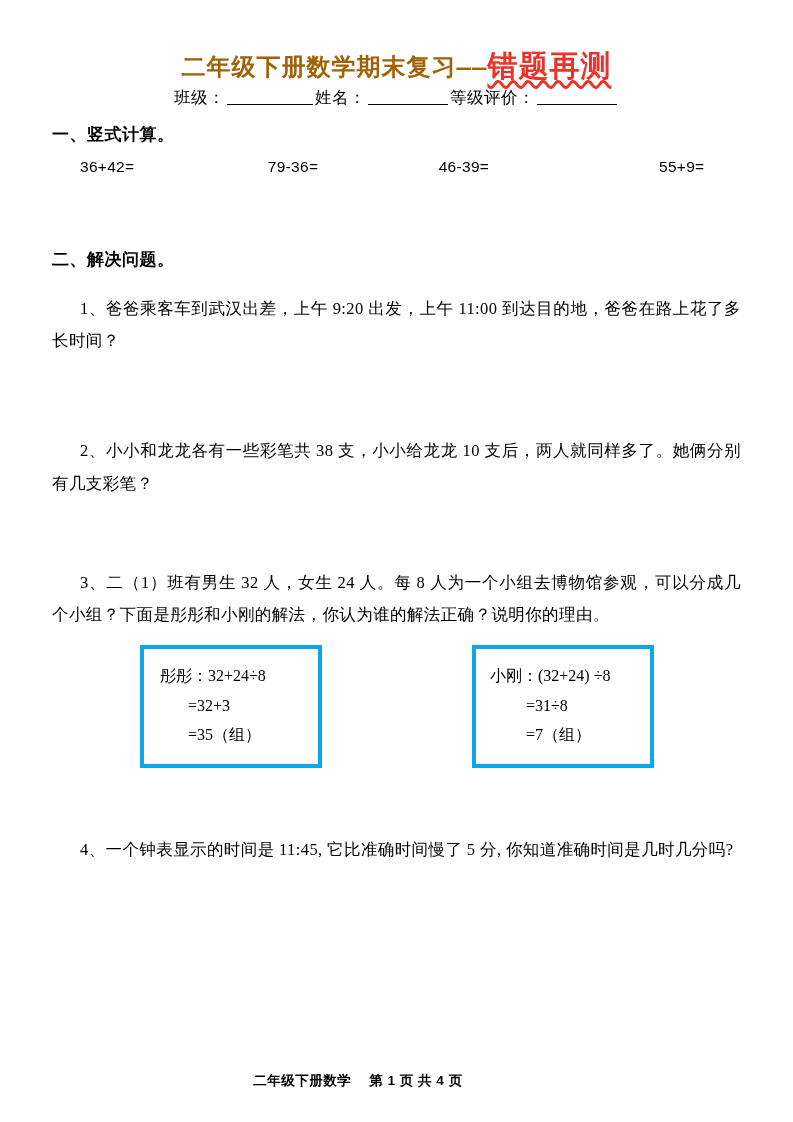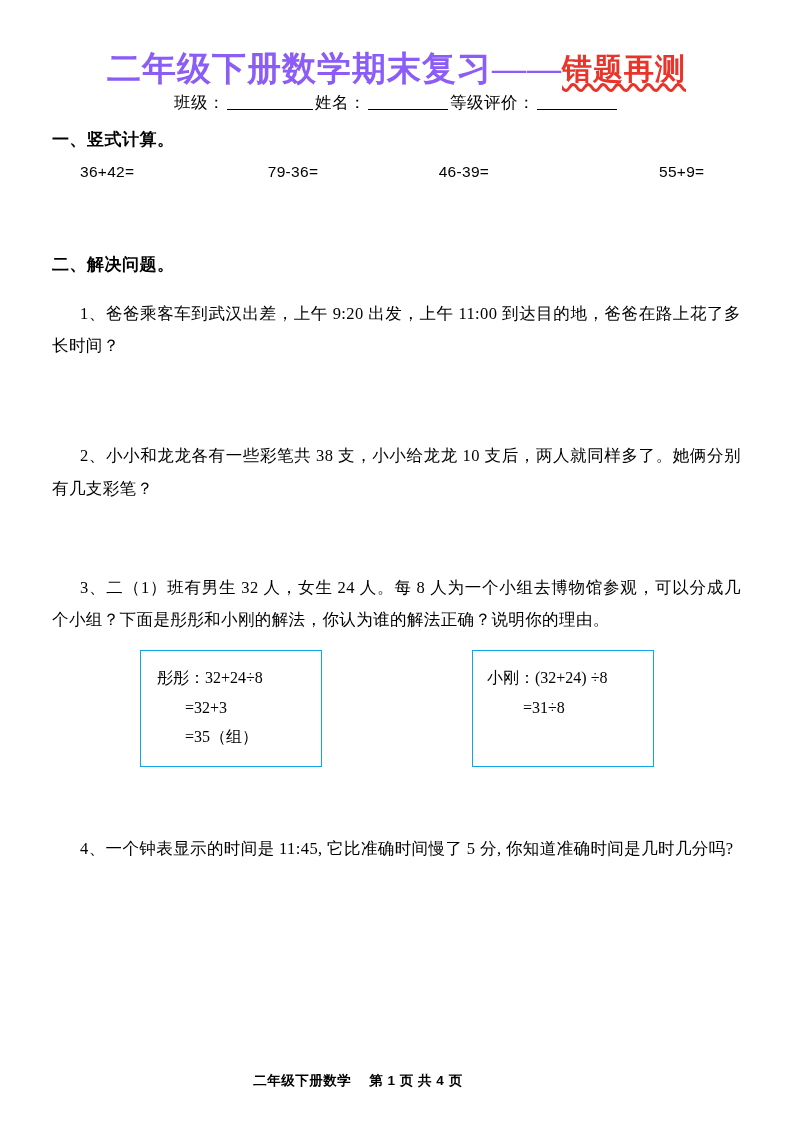--- a/index.html
+++ b/index.html
@@ -24,25 +24,25 @@
     padding: 0 52px;
   }
 
   
   .title-row {
     margin-top: 46px;
     text-align: center;
     white-space: nowrap;
   }
   .title-main {
-    font-family: Liberation Serif, serif;
-    font-weight: bold;
-    font-size: 34px;
+    font-family: Liberation Mono, monospace;
+    font-weight: bold;
+    font-size: 24px;
     letter-spacing: 1px;
-    color: #8b5cf6;
+    color: #a16207;
     vertical-align: middle;
   }
   .title-accent {
     font-family: "Liberation Sans", sans-serif;
     font-weight: bold;
     font-size: 30px;
     letter-spacing: 1px;
     color: #e8342a;
     vertical-align: middle;
     text-decoration: underline;
@@ -108,21 +108,21 @@
   .p4 { margin-top: 66px; }
 
   
   .boxes {
     margin-top: 14px;
     display: flex;
     gap: 150px;
     padding-left: 88px;
   }
   .sol-box {
-    border: 1px solid #0ea5e9;
+    border: 4px solid #0ea5e9;
     width: 182px;
     padding: 12px 0 14px 0;
     font-size: 16px;
     line-height: 1.85;
     box-sizing: border-box;
   }
   .sol-box .ln { display: block; }
   .sol-box .ln.l1 { padding-left: 16px; }
   .sol-box .ln.l2 { padding-left: 44px; }
   .sol-box .ln.l3 { padding-left: 44px; }
@@ -182,20 +182,21 @@
 
   <div class="boxes">
     <div class="sol-box left">
       <span class="ln l1">彤彤：32+24÷8</span>
       <span class="ln l2">=32+3</span>
       <span class="ln l3">=35（组）</span>
     </div>
     <div class="sol-box right">
       <span class="ln l1">小刚：(32+24) ÷8</span>
       <span class="ln l2">=31÷8</span>
+      <span class="ln l3">=7（组）</span>
     </div>
   </div>
 
   <div class="problem p4">
     <span class="indent"></span><span>4、一个钟表显示的时间是 11:45, 它比准确时间慢了 5 分, 你知道准确时间是几时几分吗?</span>
   </div>
 
   <div class="footer">
     <span>二年级下册数学</span><span class="gap"></span><span>第 1 页 共 4 页</span>
   </div>

